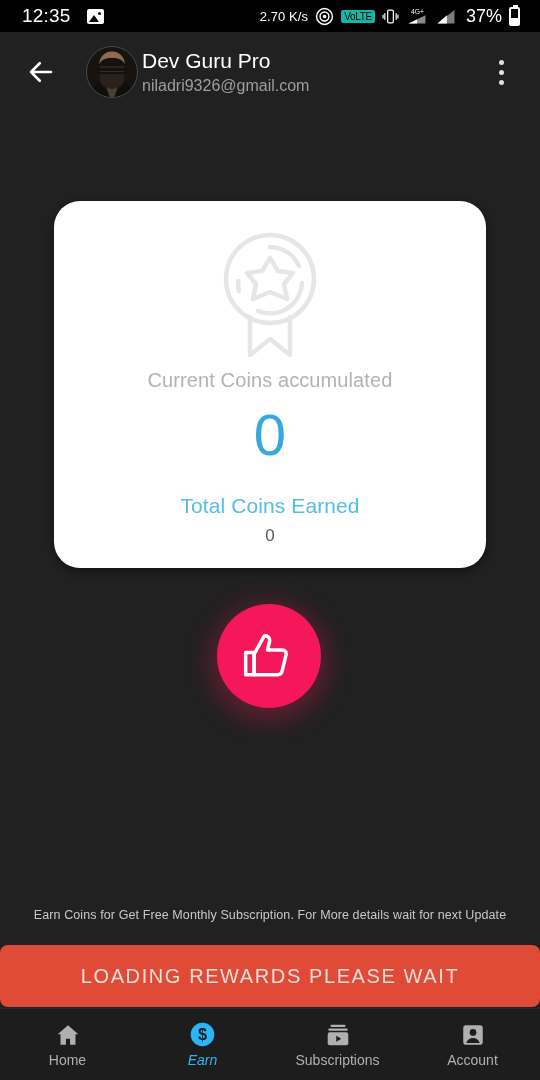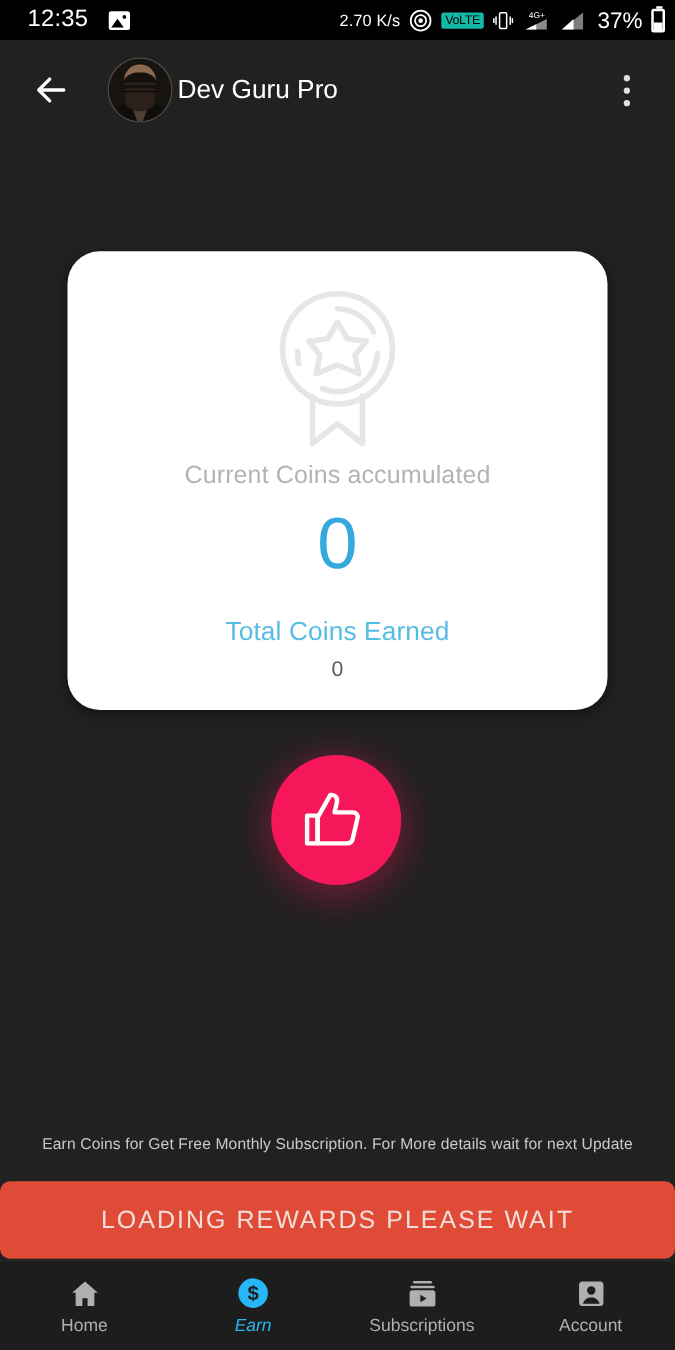--- a/index.html
+++ b/index.html
@@ -8,21 +8,21 @@
     background:#212121;
     font-family:"Liberation Sans", sans-serif;
     overflow:hidden;
   }
   .phone { position:relative; width:540px; height:1080px; background:#212121; }
 
   
   .statusbar {
     position:absolute; top:0; left:0; width:540px; height:32px;
     background:#000; display:flex; align-items:center;
-    padding:0 8px 0 22px; color:#fff;
+    padding:0 20px 0 22px; color:#fff;
   }
   .sb-time { font-size:19px; letter-spacing:.2px; }
   .sb-left-icons { display:flex; align-items:center; margin-left:16px; }
   .sb-spacer { flex:1; }
   .sb-right { display:flex; align-items:center; gap:7px; }
   .sb-speed { font-size:13px; letter-spacing:.1px; }
   .sb-battpct { font-size:18px; margin-left:2px; }
 
   .ic-image {
     width:17px; height:15px; background:#fff; border-radius:2px;
@@ -215,20 +215,21 @@
       <div class="body"></div>
       <div class="shirt"></div>
       <div class="face"></div>
       <div class="beard"></div>
       <div class="hair"></div>
       <div class="glasses"></div>
     </div>
 
     <div class="hdr-text">
       <div class="hdr-name">Dev Guru Pro</div>
+      <div class="hdr-mail">niladri9326@gmail.com</div>
     </div>
 
     <div class="kebab">
       <span></span>
         <span></span>
         <span></span>
     </div>
   </div>
 
 

